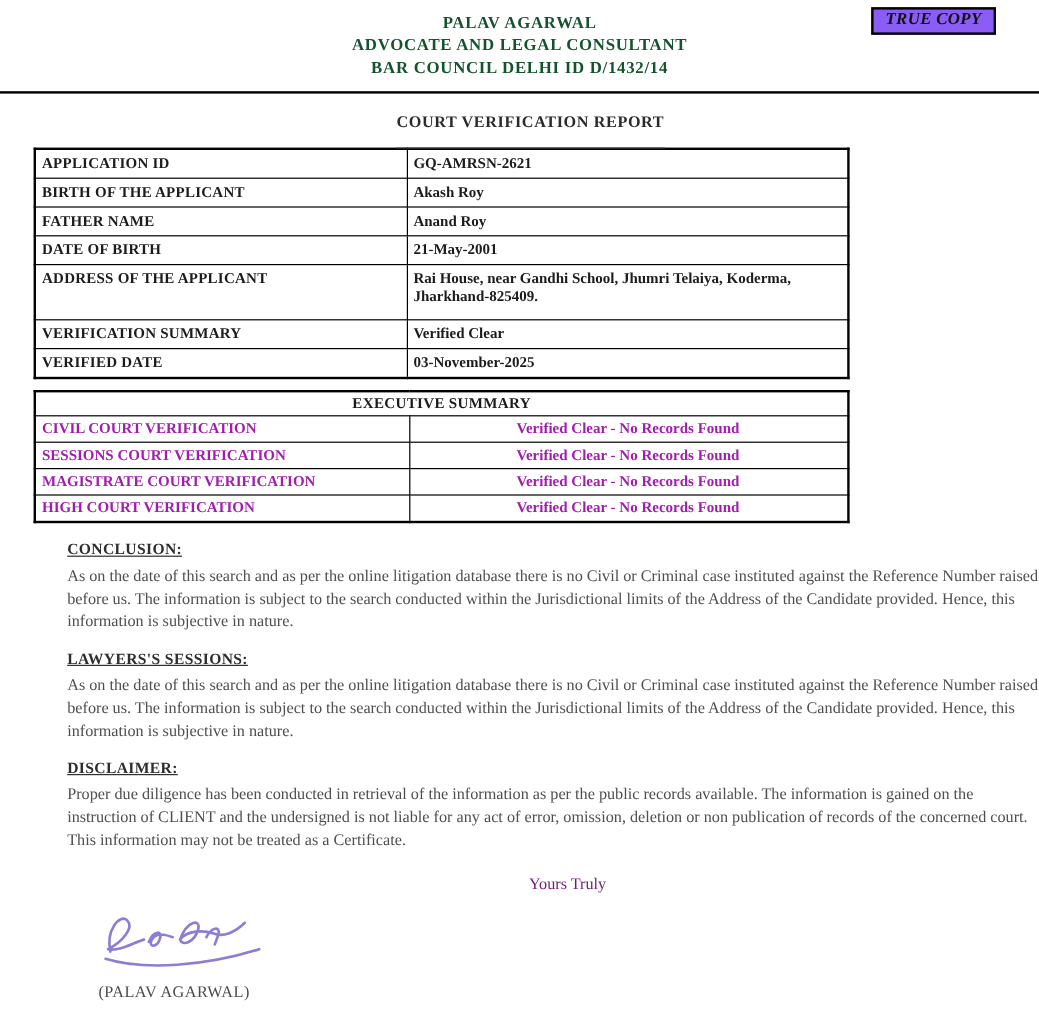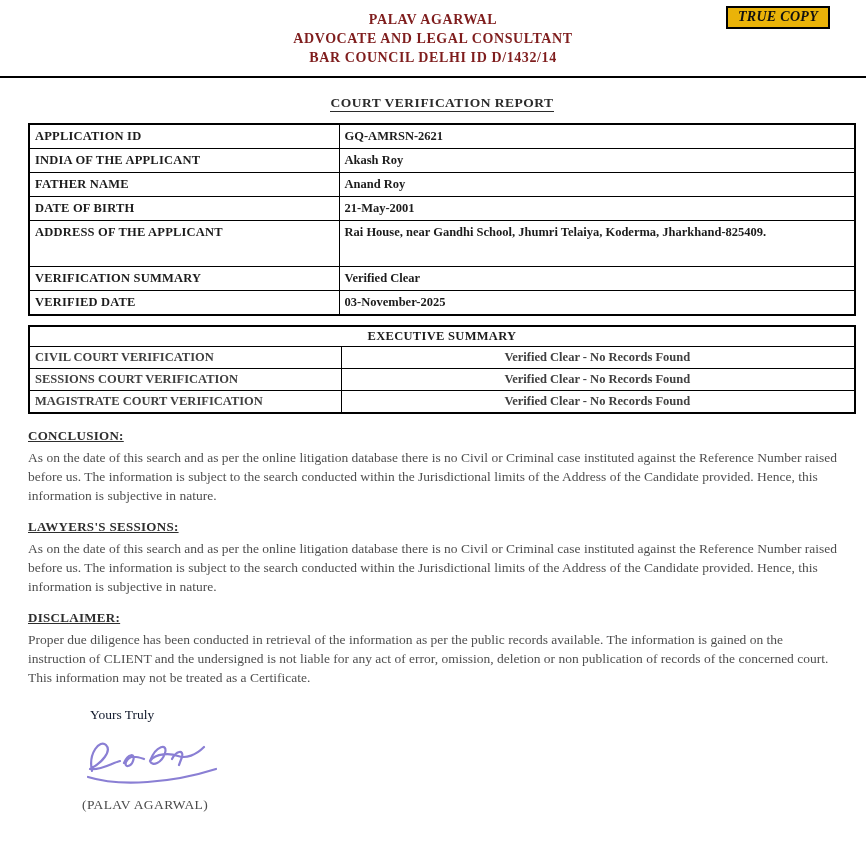--- a/index.html
+++ b/index.html
@@ -17,37 +17,37 @@
     background: #fff;
   }
 
   
   .letterhead {
     text-align: center;
     padding-top: 10px;
   }
   .letterhead .line {
     font-weight: bold;
-    color: #7f1d1d;
+    color: #14532d;
     font-size: 14px;
     letter-spacing: 0.6px;
     line-height: 19px;
   }
   .true-copy-stamp {
     position: absolute;
     top: 6px;
     right: 36px;
     border: 2px solid #000;
     padding: 1px 10px 2px 10px;
     font-style: italic;
     font-weight: bold;
     color: #111;
     font-size: 14px;
     letter-spacing: 0.3px;
-    background: #eab308;
+    background: #8b5cf6;
   }
   .header-divider {
     border: none;
     border-top: 2px solid #000;
     margin-top: 9px;
     width: 866px;
   }
 
   
   .content {
@@ -56,24 +56,24 @@
   .report-title {
     text-align: center;
     margin: 15px 0 12px 0;
   }
   .report-title span {
     font-weight: bold;
     font-size: 13.5px;
     color: #2b2b2b;
     letter-spacing: 0.5px;
     border-bottom: 1.5px solid #2b2b2b;
-    padding-bottom: 1px;
-  }
-
-  table { border-collapse: collapse; width: 828px; }
+    padding-bottom: 14px;
+  }
+
+  table { border-collapse: collapse; width: 680px; }
   .details-table { border: 2px solid #000; }
   .details-table td {
     border: 1px solid #000;
     font-size: 12.5px;
     font-weight: bold;
     color: #1c1c1c;
     padding: 4px 6px 4px 5px;
     vertical-align: top;
   }
   .details-table td.lbl { width: 310px; letter-spacing: 0.2px; }
@@ -86,48 +86,49 @@
     font-weight: bold;
     color: #1c1c1c;
     text-align: center;
     padding: 2px 22px;
     letter-spacing: 0.3px;
   }
   .summary-table td {
     border: 1px solid #000;
     font-size: 12.5px;
     font-weight: bold;
-    color: #404040;
+    color: #a21caf;
     padding: 3px 6px 3px 5px;
   }
   .summary-table td.lbl { width: 312px; text-align: left; }
   .summary-table td.val { text-align: center; }
 
   
-  .section { margin-top: 14px; }
+  .section { margin-top: 14px; margin-left: 28px; }
   .section .heading {
     font-weight: bold;
     font-size: 13px;
     color: #2e2e2e;
     text-decoration: underline;
     letter-spacing: 0.3px;
     margin-bottom: 4px;
   }
   .section .body {
     font-size: 13.5px;
     color: #4f4f4f;
     line-height: 19px;
     width: 814px;
   }
 
   
   .yours-truly {
     margin: 20px 0 0 62px;
     font-size: 13.5px;
-    color: #0f172a;
+    color: #701a75;
+    text-align: center;
   }
   .signature-wrap {
     margin: 8px 0 0 48px;
     height: 66px;
   }
   .signatory-name {
     margin-left: 54px;
     font-size: 13.5px;
     color: #4a4a4a;
     letter-spacing: 0.4px;
@@ -156,21 +157,21 @@
       <span>COURT VERIFICATION REPORT</span>
     </div>
 
     <table class="details-table">
       <tbody>
         <tr>
           <td class="lbl">APPLICATION ID</td>
           <td class="val">GQ-AMRSN-2621</td>
         </tr>
         <tr>
-          <td class="lbl">INDIA OF THE APPLICANT</td>
+          <td class="lbl">BIRTH OF THE APPLICANT</td>
           <td class="val">Akash Roy</td>
         </tr>
         <tr>
           <td class="lbl">FATHER NAME</td>
           <td class="val">Anand Roy</td>
         </tr>
         <tr>
           <td class="lbl">DATE OF BIRTH</td>
           <td class="val">21-May-2001</td>
         </tr>
@@ -199,20 +200,24 @@
         <tr>
           <td class="lbl">CIVIL COURT VERIFICATION</td>
           <td class="val">Verified Clear - No Records Found</td>
         </tr>
         <tr>
           <td class="lbl">SESSIONS COURT VERIFICATION</td>
           <td class="val">Verified Clear - No Records Found</td>
         </tr>
         <tr>
           <td class="lbl">MAGISTRATE COURT VERIFICATION</td>
+          <td class="val">Verified Clear - No Records Found</td>
+        </tr>
+        <tr>
+          <td class="lbl">HIGH COURT VERIFICATION</td>
           <td class="val">Verified Clear - No Records Found</td>
         </tr>
       </tbody>
     </table>
 
     <div class="section">
       <div class="heading">CONCLUSION:</div>
       <div class="body">As on the date of this search and as per the online litigation database there is no Civil or Criminal case instituted against the Reference Number raised before us. The information is subject to the search conducted within the Jurisdictional limits of the Address of the Candidate provided. Hence, this information is subjective in nature.</div>
     </div>
 

